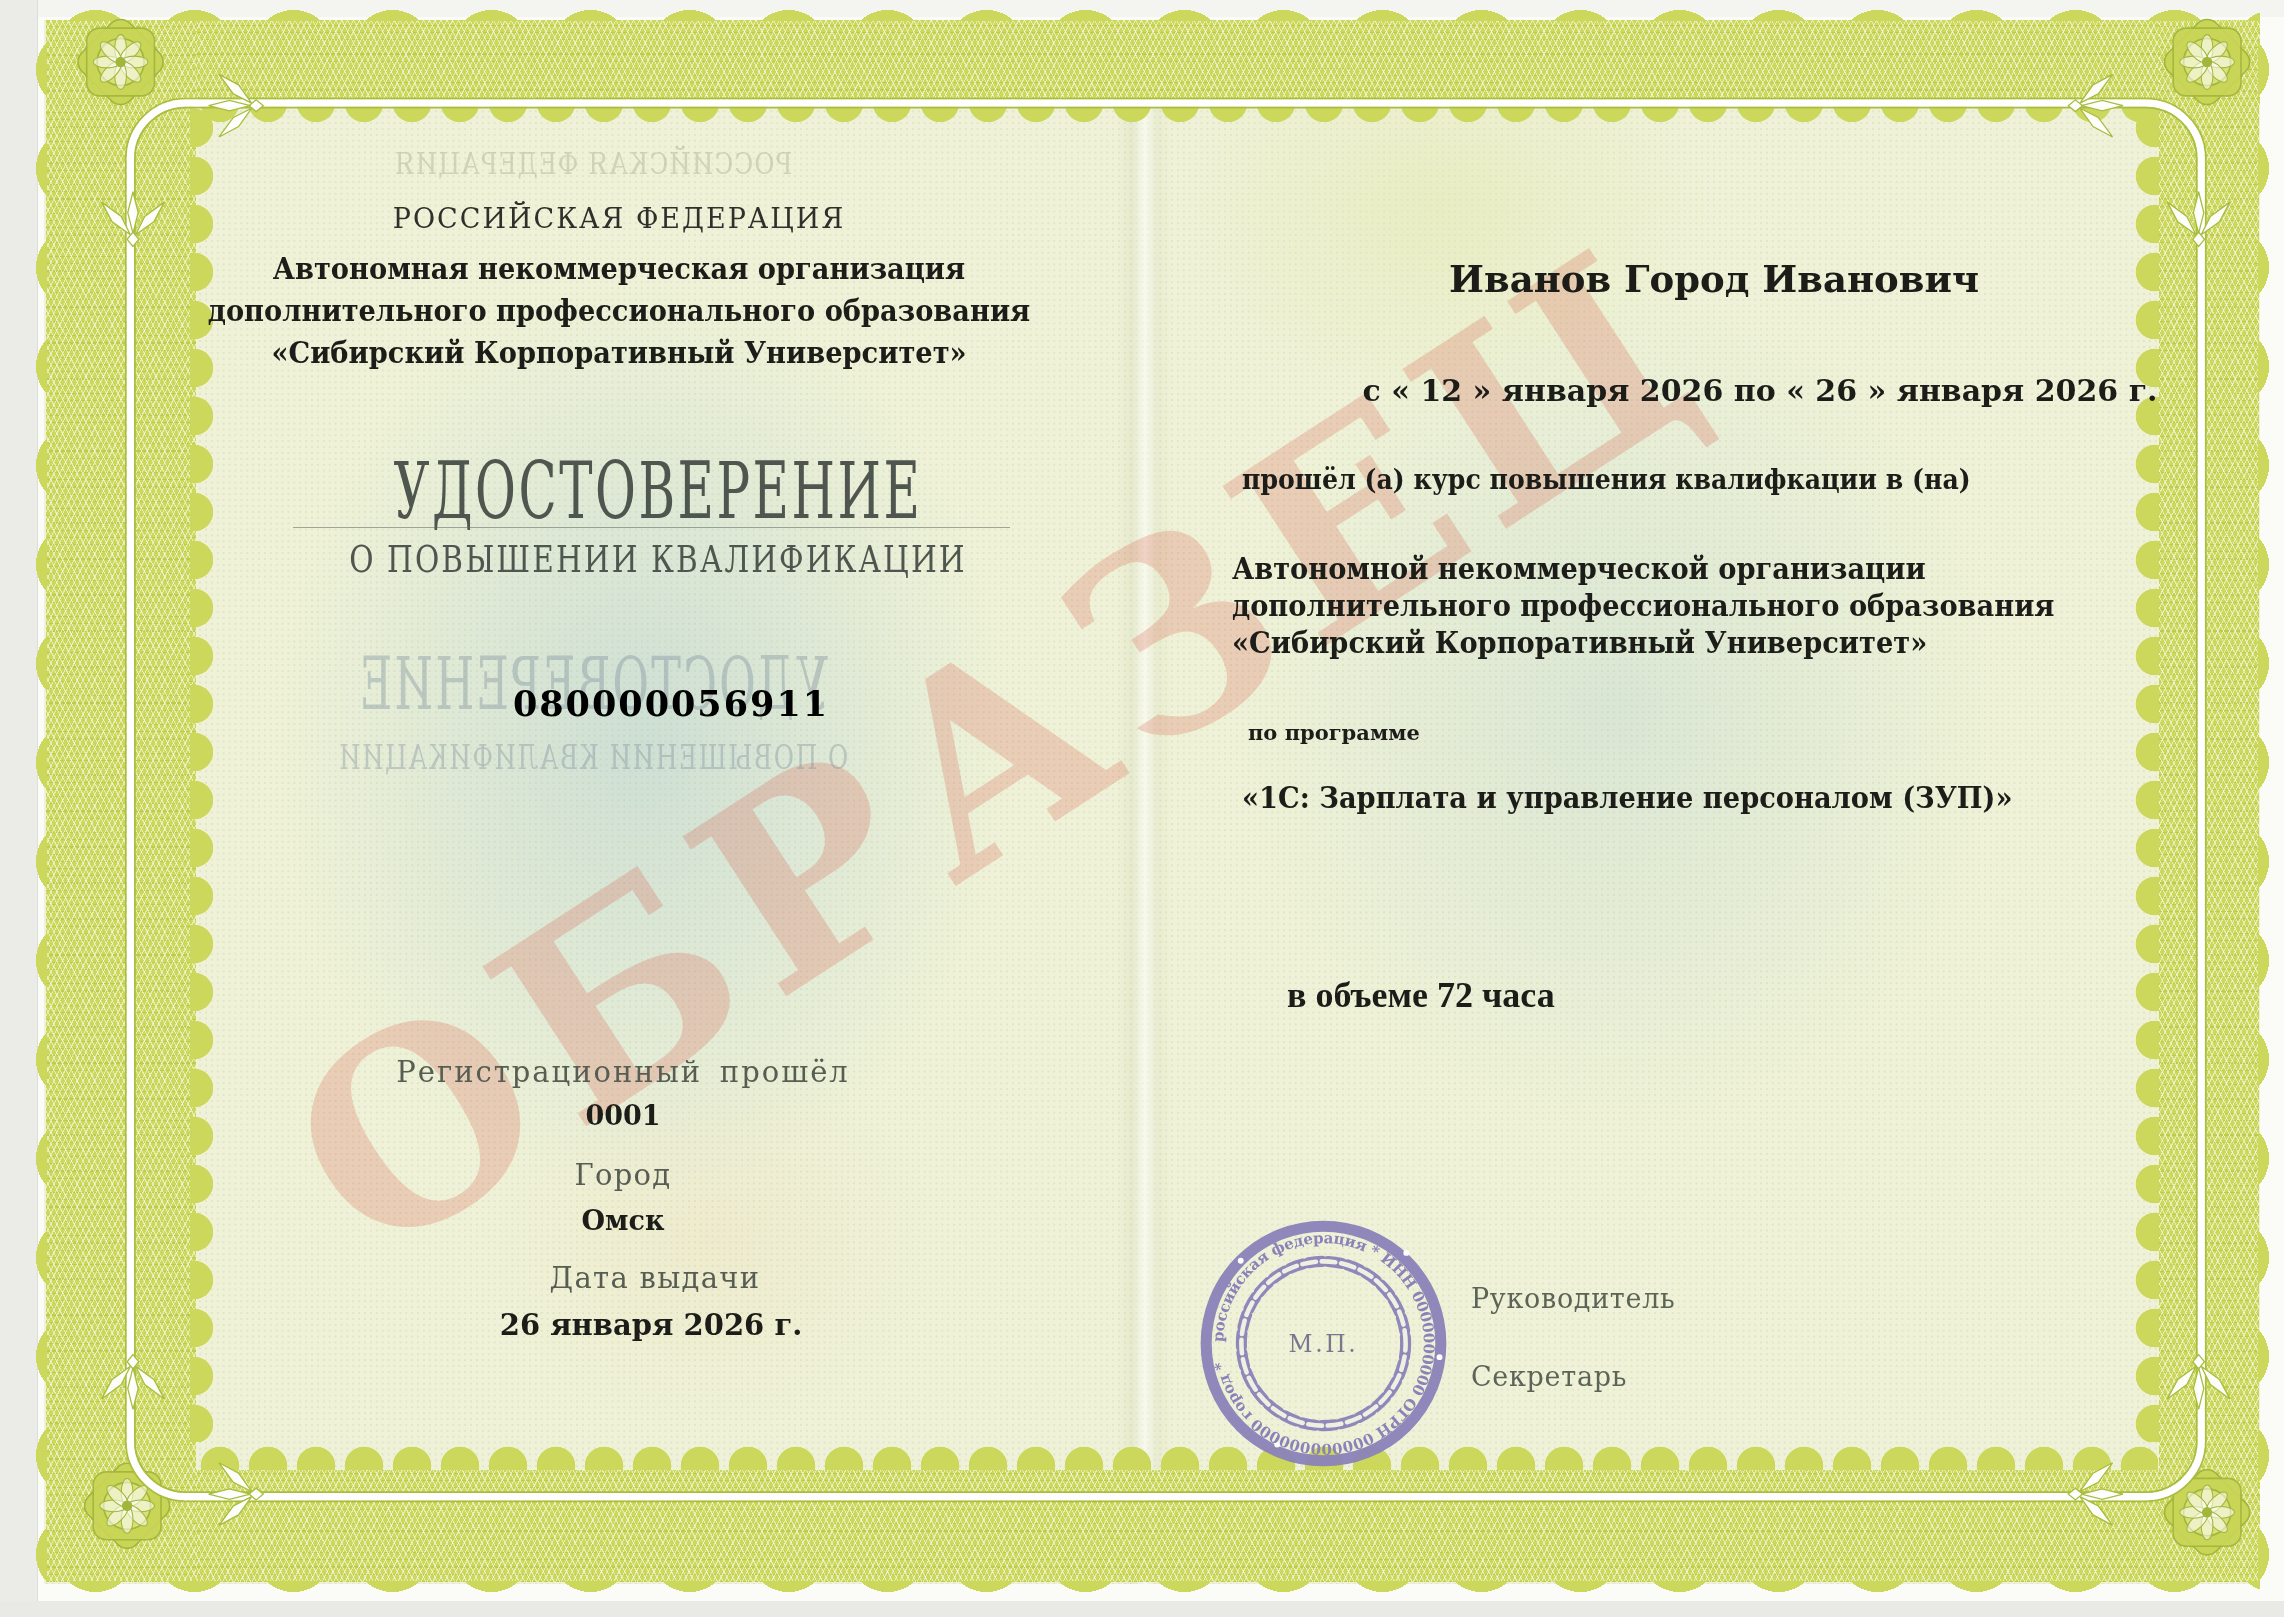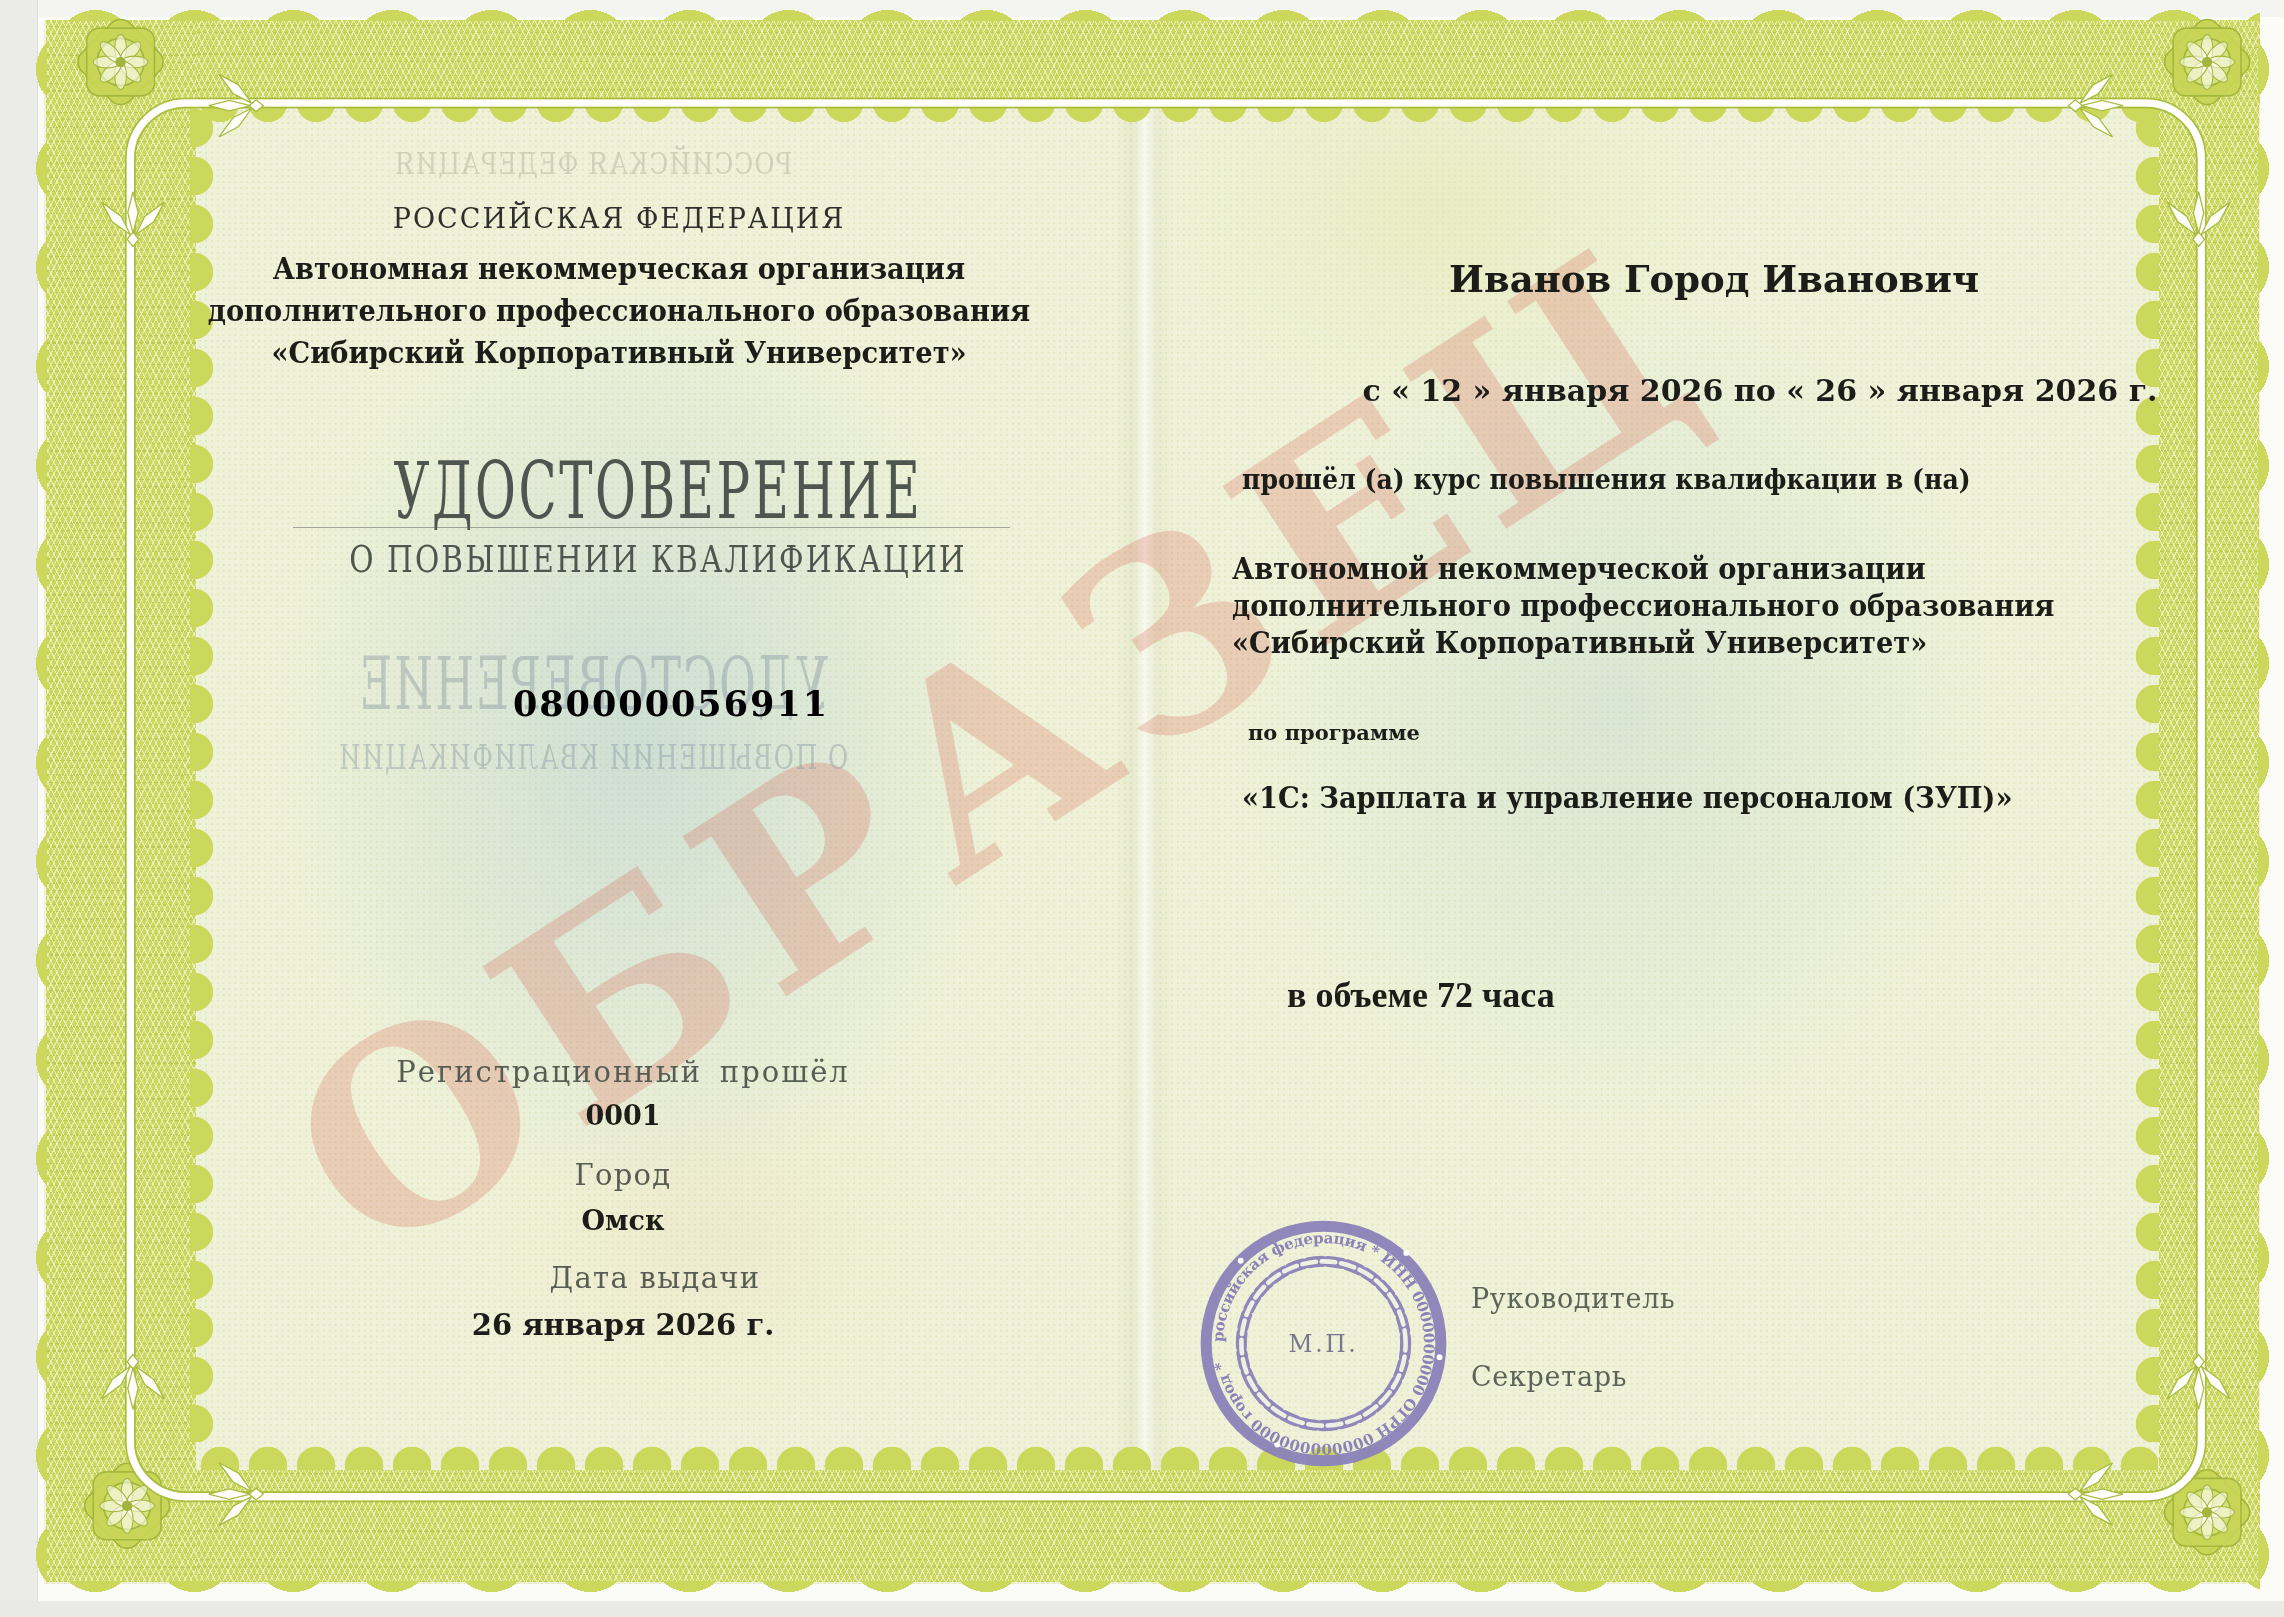--- a/index.html
+++ b/index.html
@@ -175,21 +175,21 @@
 
   <div class="abs txt ctr serial" style="left:345px;top:683px;width:652px;">080000056911</div>
 
   <div class="abs txt ctr gray" style="left:134px;top:1055px;width:978px;font-size:29px;letter-spacing:2px;word-spacing:6.5px;">Регистрационный прошёл</div>
   <div class="abs txt ctr black" style="left:134px;top:1100px;width:978px;font-size:27px;">0001</div>
 
   <div class="abs txt ctr gray" style="left:134px;top:1158px;width:978px;font-size:29px;letter-spacing:1.3px;">Город</div>
   <div class="abs txt ctr black" style="left:134px;top:1205px;width:978px;font-size:27px;">Омск</div>
 
   <div class="abs txt ctr gray" style="left:134px;top:1261px;width:978px;font-size:29px;letter-spacing:1.3px;margin-left:32px;">Дата  выдачи</div>
-  <div class="abs txt ctr black" style="left:134px;top:1308px;width:978px;font-size:29px;">26 января 2026 г.</div>
+  <div class="abs txt ctr black" style="left:134px;top:1308px;width:978px;font-size:29px;padding-left:28px;">26 января 2026 г.</div>
 
 
   <div class="abs txt ctr black" style="left:1225px;top:257px;width:978px;font-size:37px;">Иванов Город Иванович</div>
 
   <div class="abs txt ctr black" style="left:1271px;top:373px;width:978px;font-size:30px;">с « 12 » января 2026 по « 26 » января 2026 г.</div>
 
   <div class="abs txt black condL90" style="left:1242px;top:463px;font-size:28px;">прошёл (а) курс  повышения квалифкации в (на)</div>
 
   <div class="abs black condL94" style="left:1232px;top:551px;font-size:29px;line-height:37px;">
     <div class="txt">Автономной некоммерческой организации</div>

